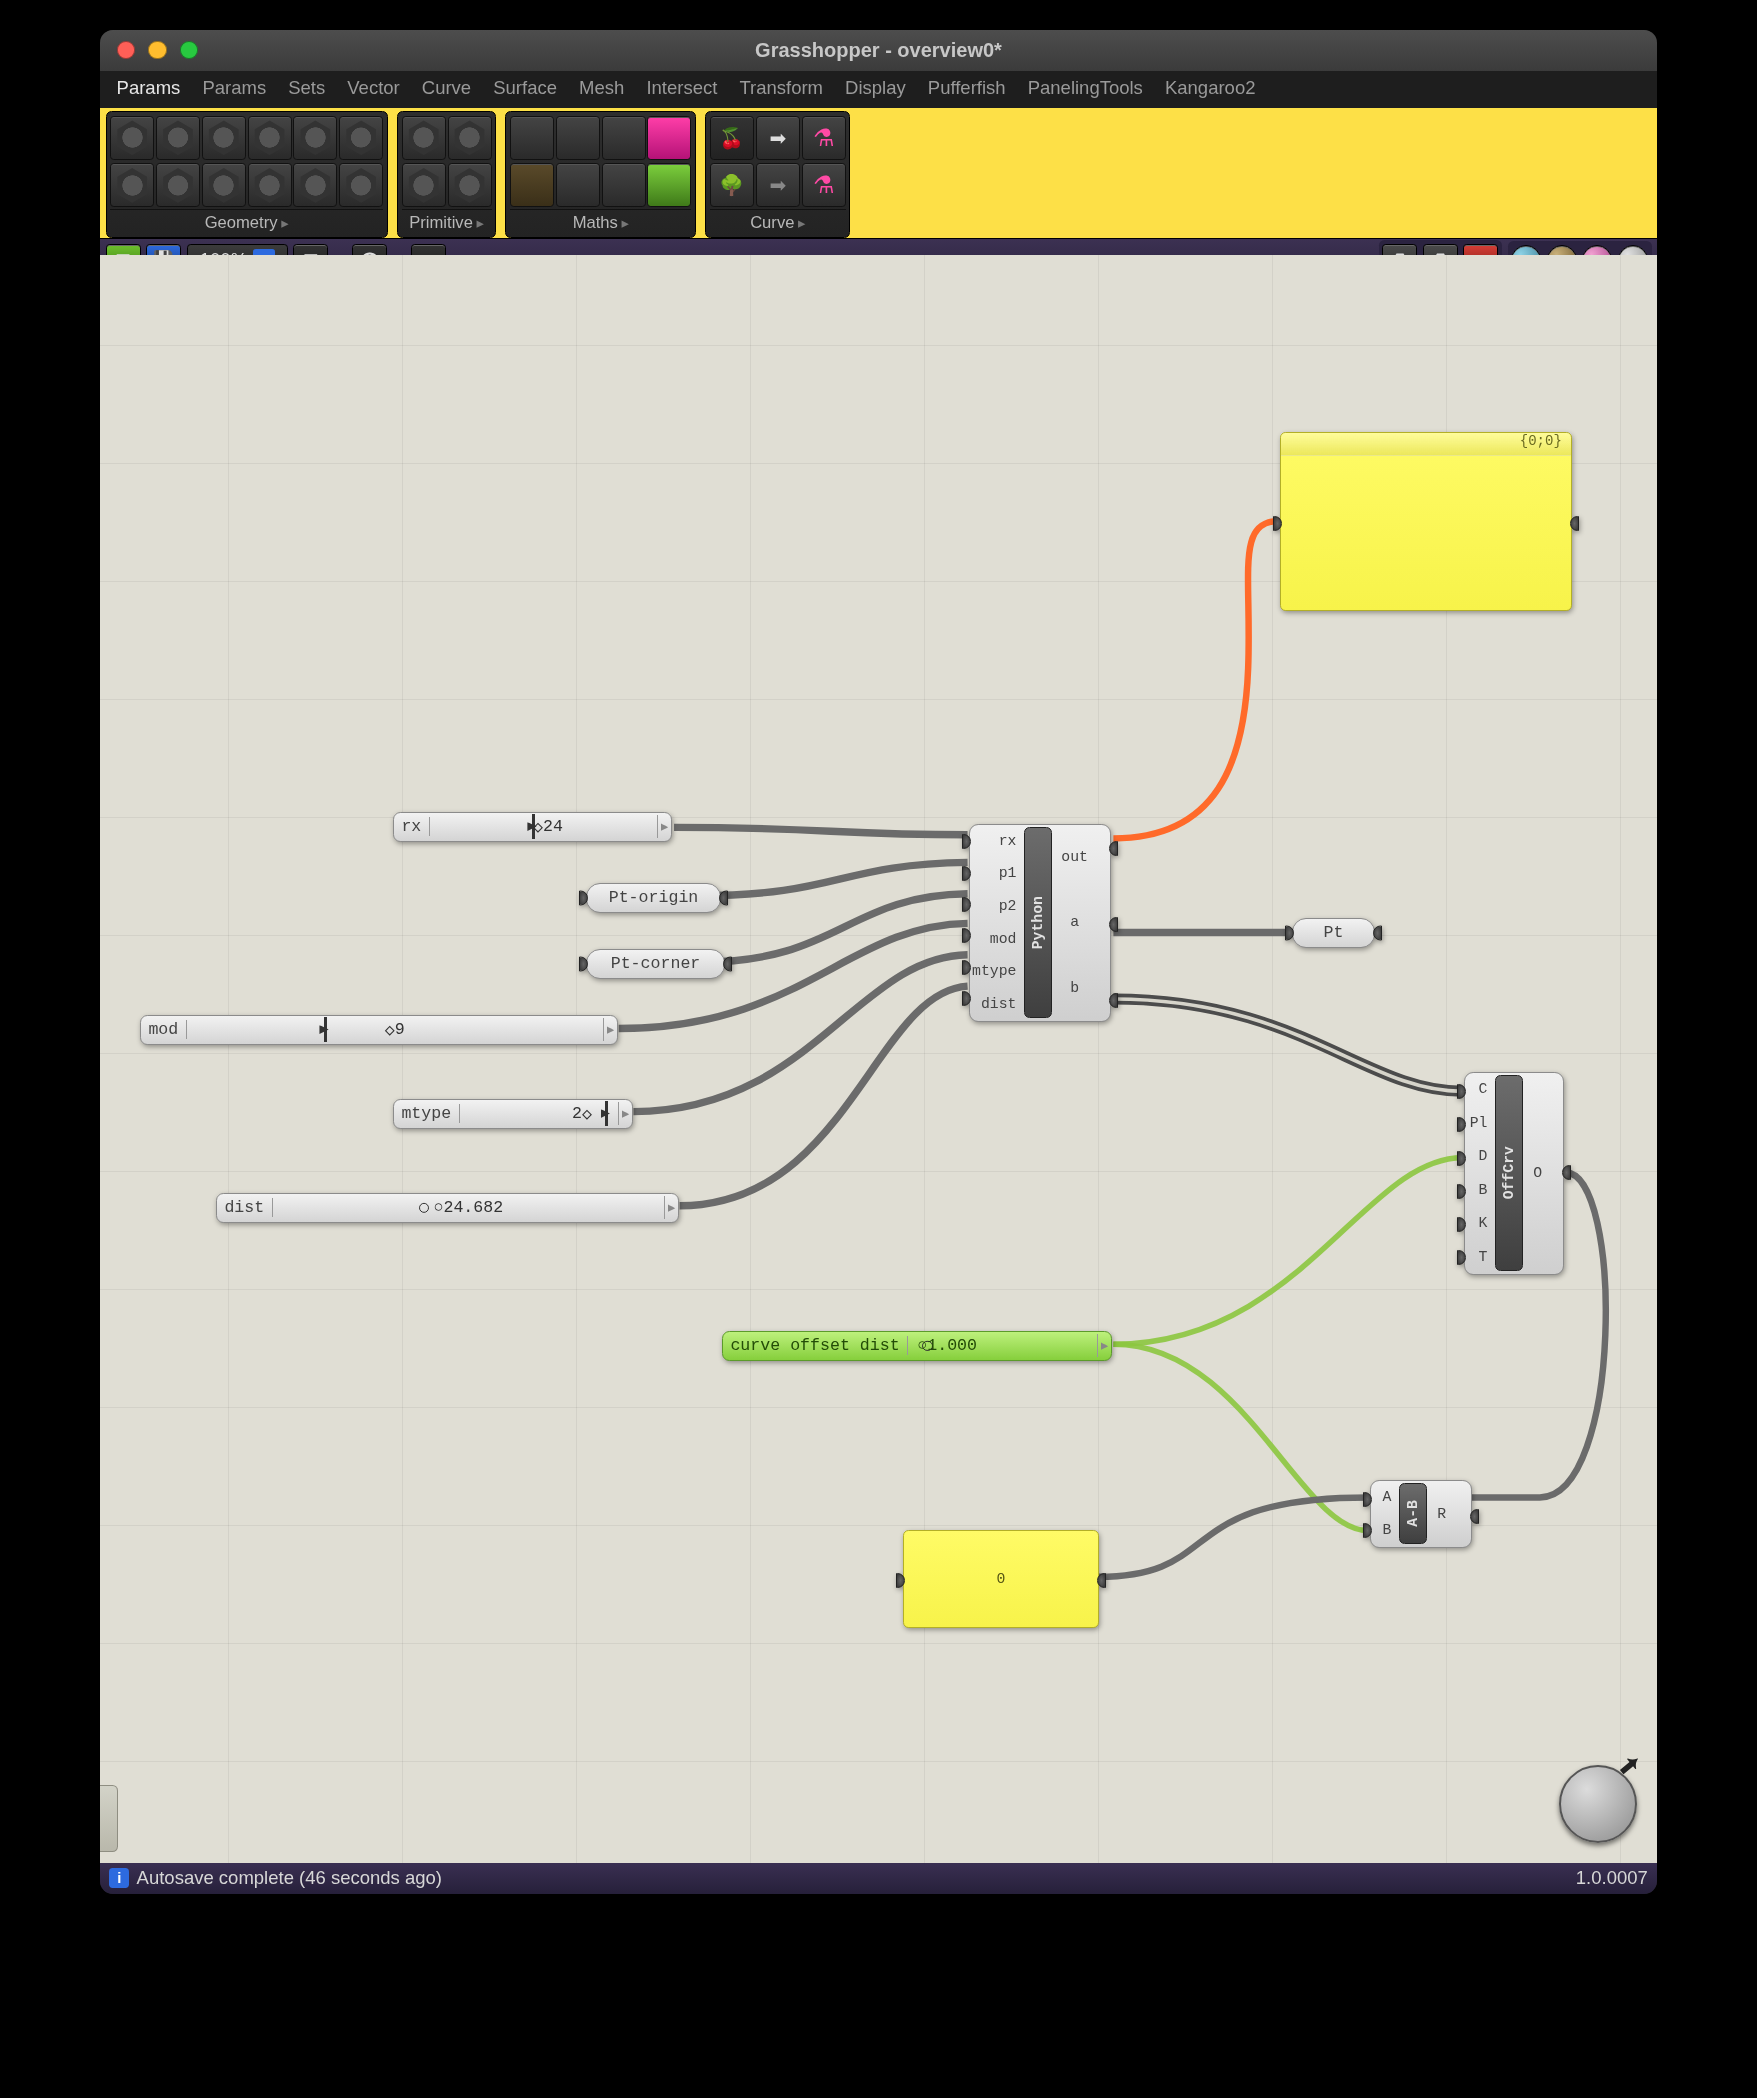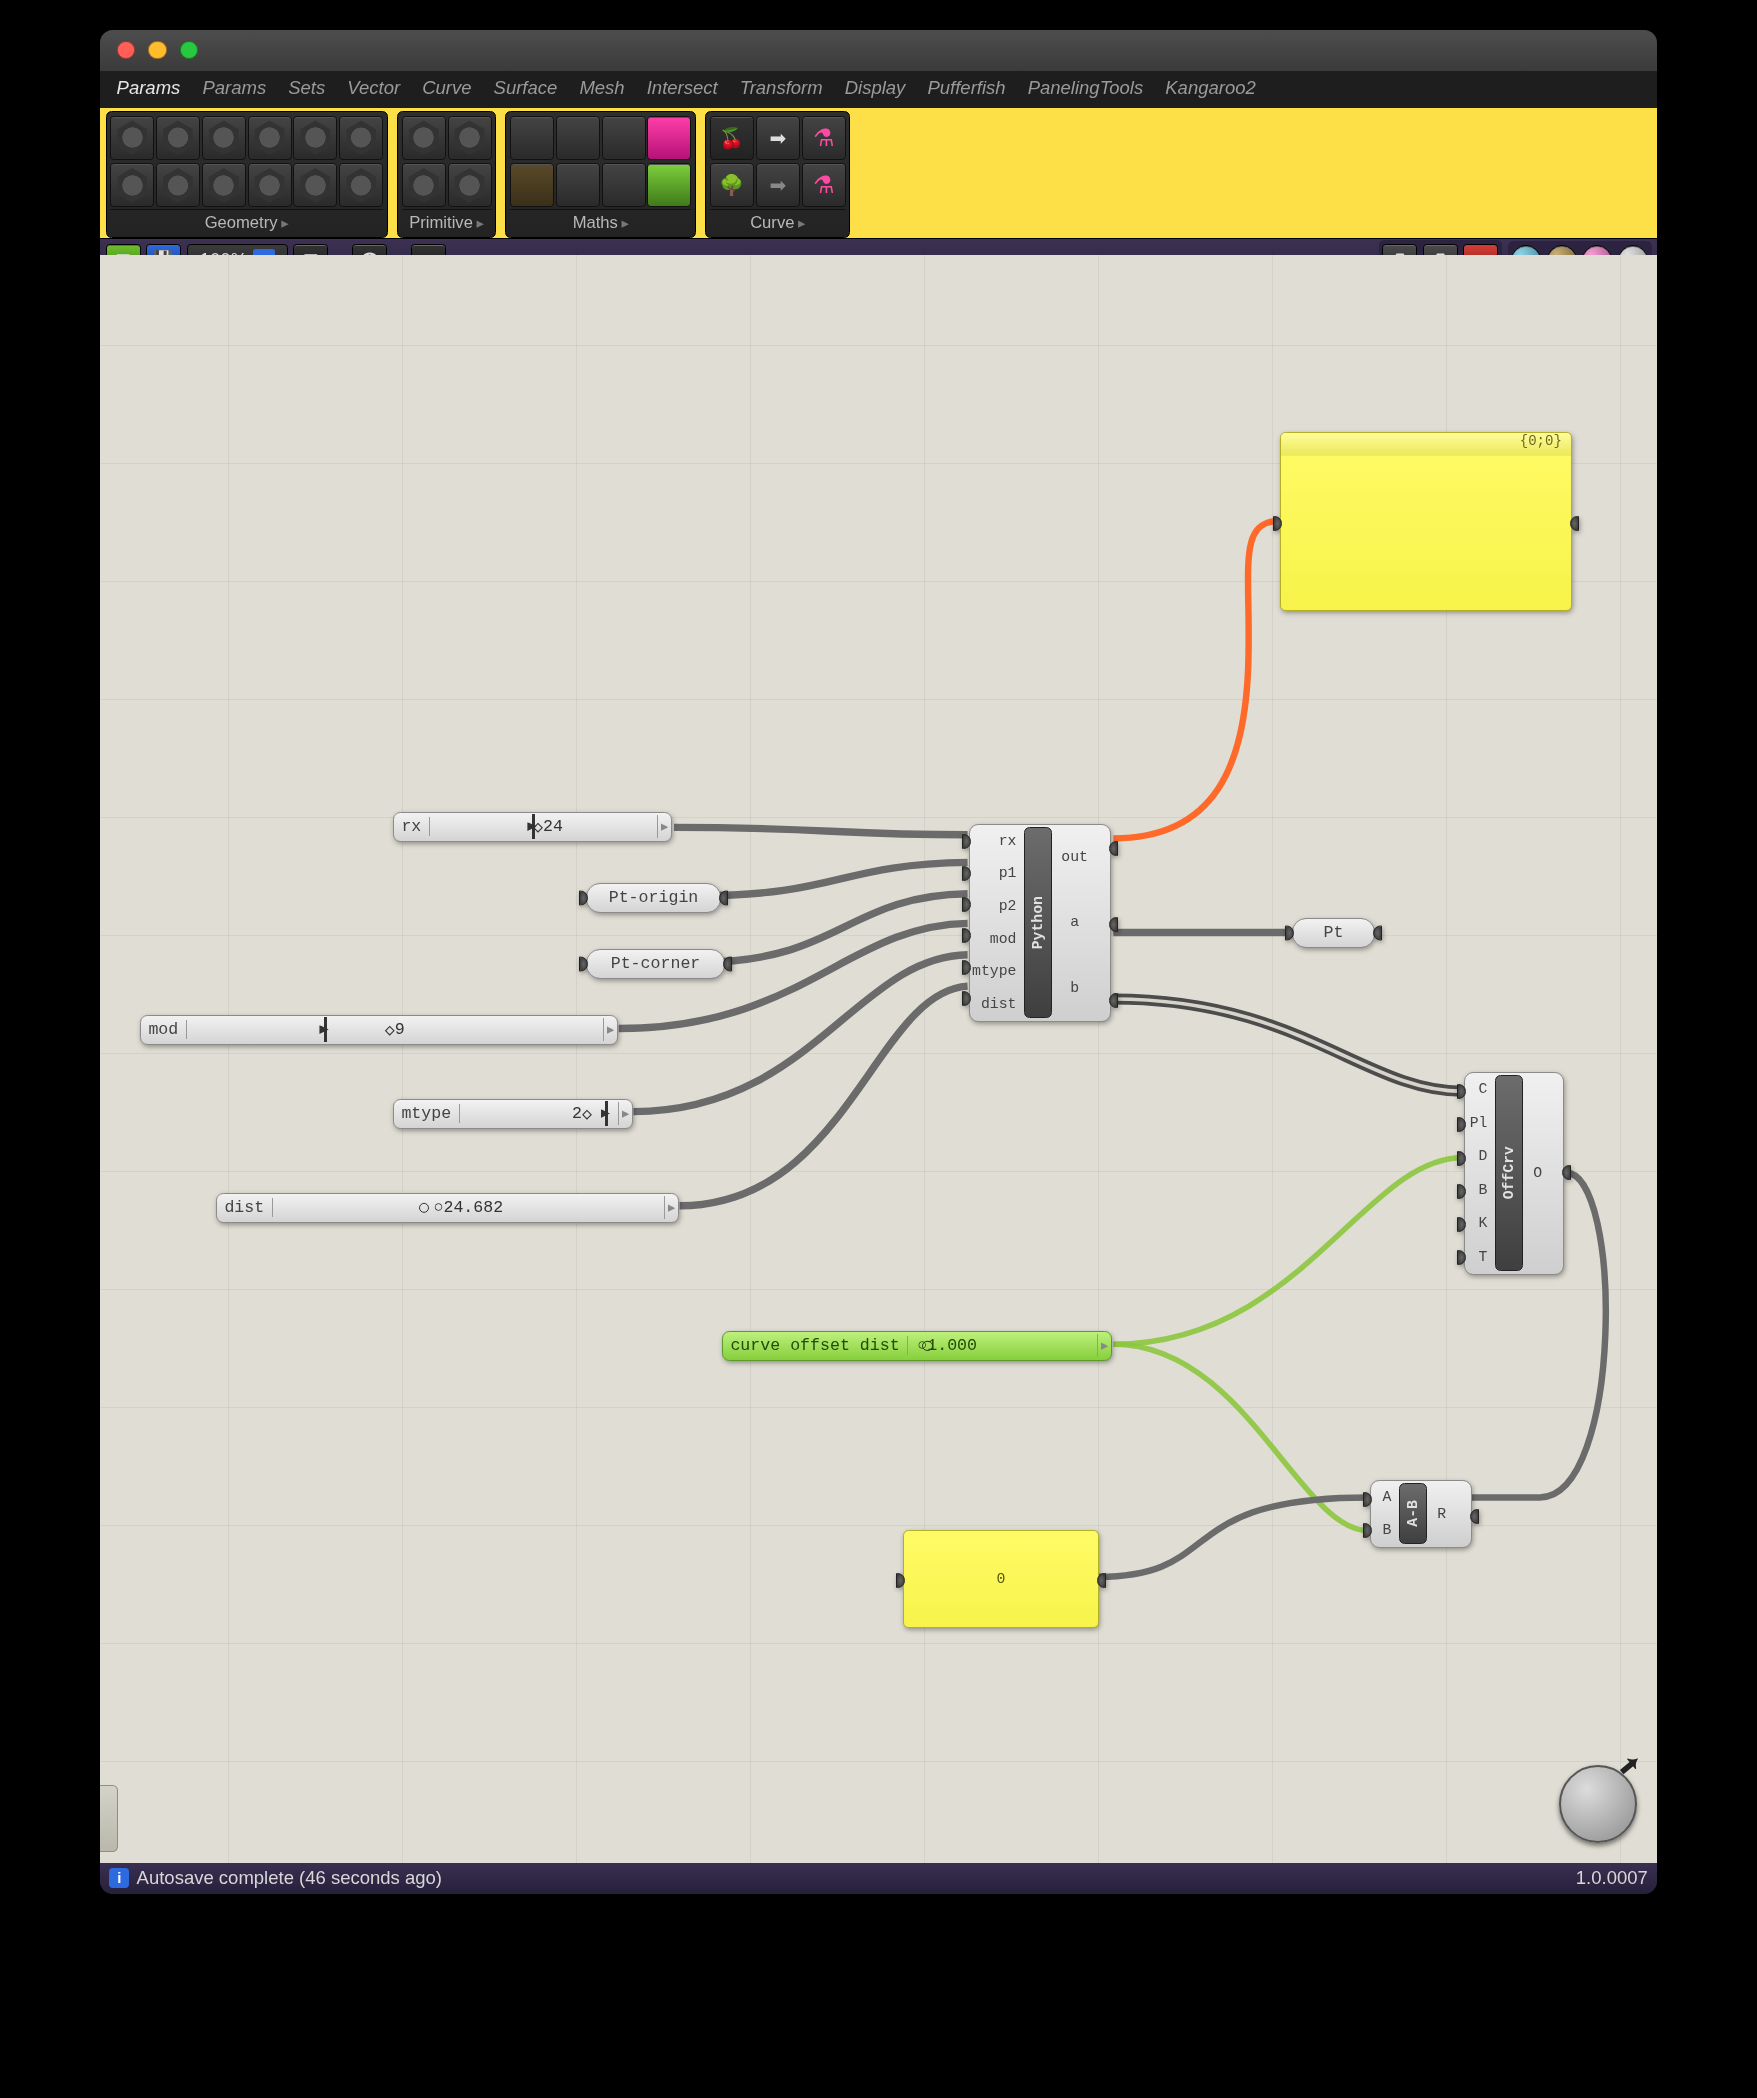--- a/index.html
+++ b/index.html
@@ -50,21 +50,20 @@
     left:0;right:0;text-align:center;
     font-size:20px;
   }
   .menubar{
     height:37px;
     background:#1e1e1e;
     display:flex;
     align-items:center;
     padding-left:7.4px;
     gap:3.7px;
-    font-style:italic;
   }
   .menubar .menuitem{
     color:#9a9a9a;
     padding:5.5px 9.2px 7.4px 9.2px;
     font-size:18.5px;
   }
   .menubar .menuitem.active{
     color:#e6e6e6;
   }
   
@@ -307,20 +306,21 @@
 </head>
 <body>
 
 <div class="window">
   <div class="titlebar">
     <div class="traffic">
       <span class="tl-red"></span>
       <span class="tl-yel"></span>
       <span class="tl-grn"></span>
     </div>
+    <div class="title">Grasshopper - overview0*</div>
   </div>
 
   <div class="menubar">
     <div class="menuitem active">Params</div>
     <div class="menuitem">Params</div>
     <div class="menuitem">Sets</div>
     <div class="menuitem">Vector</div>
     <div class="menuitem">Curve</div>
     <div class="menuitem">Surface</div>
     <div class="menuitem">Mesh</div>

